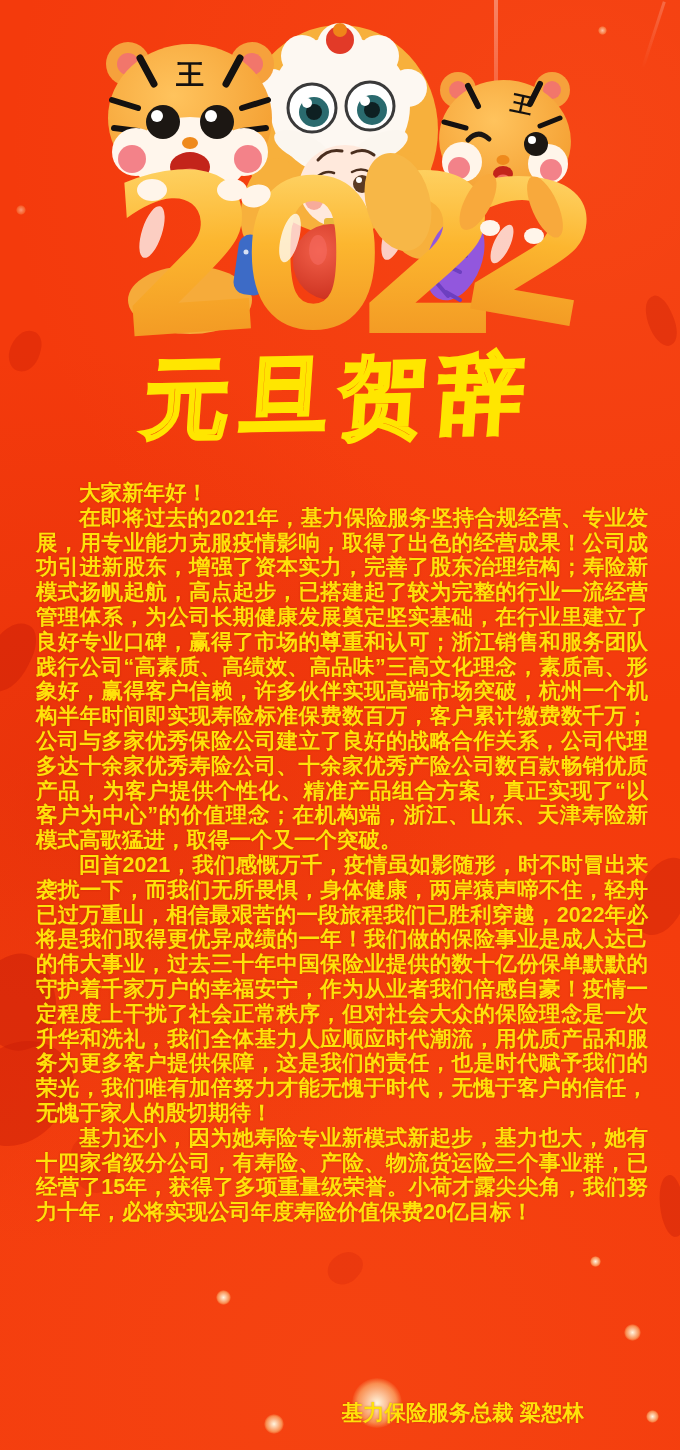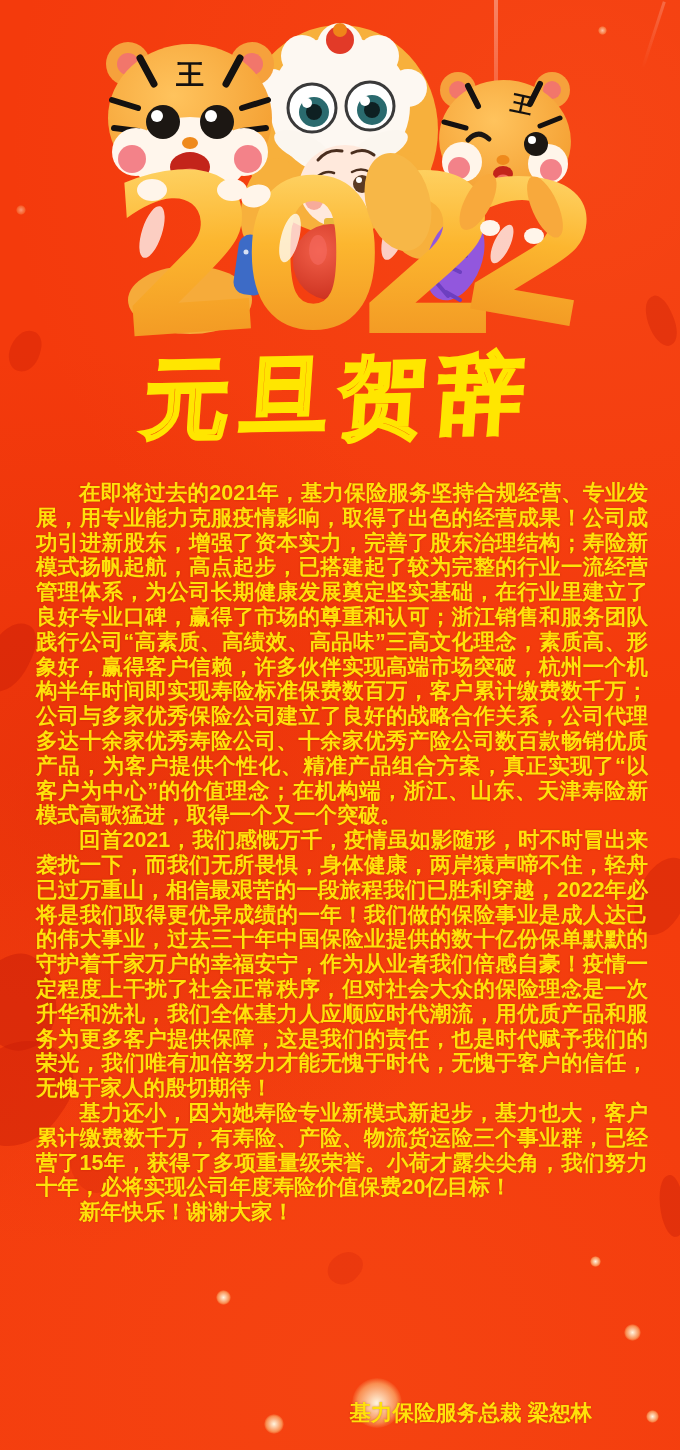--- a/index.html
+++ b/index.html
@@ -36,21 +36,21 @@
   }
   .letter{
     position:absolute;top:481px;left:36px;width:612px;
     color:#ffe10a;font-size:21.5px;line-height:24.8px;font-weight:700;
     text-align:justify;text-justify:inter-ideograph;
     text-shadow:0 0 2px rgba(150,25,0,.45);
   }
   .letter p{margin:0;padding:0;}
   .para{text-indent:2em;}
   .signature{
-    position:absolute;top:1398px;left:36px;width:556px;
+    position:absolute;top:1398px;left:28px;width:556px;
     color:#ffe10a;font-size:21.5px;font-weight:700;text-align:right;
     text-shadow:0 0 2px rgba(150,25,0,.45);
   }
 </style>
 </head>
 <body>
 
 <div class="page">
 
   <div class="petal" style="left:-12px;top:620px;width:42px;height:74px;transform:rotate(25deg);"></div>
@@ -208,21 +208,21 @@
       <ellipse cx="478" cy="202" rx="13" ry="31" fill="#f8a93c" transform="rotate(28 478 202)"></ellipse>
       <ellipse cx="545" cy="207" rx="13" ry="33" fill="#f8a93c" transform="rotate(-24 545 207)"></ellipse>
       <ellipse cx="490" cy="228" rx="10" ry="8" fill="#fff5ea"></ellipse>
       <ellipse cx="534" cy="236" rx="10" ry="8" fill="#fff5ea"></ellipse>
     </g>
   </svg>
 
   <h1 class="title">元旦贺辞</h1>
 
   <div class="letter">
+    <p class="para">大家新年好！</p>
     <p class="para">在即将过去的2021年，基力保险服务坚持合规经营、专业发展，用专业能力克服疫情影响，取得了出色的经营成果！公司成功引进新股东，增强了资本实力，完善了股东治理结构；寿险新模式扬帆起航，高点起步，已搭建起了较为完整的行业一流经营管理体系，为公司长期健康发展奠定坚实基础，在行业里建立了良好专业口碑，赢得了市场的尊重和认可；浙江销售和服务团队践行公司“高素质、高绩效、高品味”三高文化理念，素质高、形象好，赢得客户信赖，许多伙伴实现高端市场突破，杭州一个机构半年时间即实现寿险标准保费数百万，客户累计缴费数千万；公司与多家优秀保险公司建立了良好的战略合作关系，公司代理多达十余家优秀寿险公司、十余家优秀产险公司数百款畅销优质产品，为客户提供个性化、精准产品组合方案，真正实现了“以客户为中心”的价值理念；在机构端，浙江、山东、天津寿险新模式高歌猛进，取得一个又一个突破。</p>
     <p class="para">回首2021，我们感慨万千，疫情虽如影随形，时不时冒出来袭扰一下，而我们无所畏惧，身体健康，两岸猿声啼不住，轻舟已过万重山，相信最艰苦的一段旅程我们已胜利穿越，2022年必将是我们取得更优异成绩的一年！我们做的保险事业是成人达己的伟大事业，过去三十年中国保险业提供的数十亿份保单默默的守护着千家万户的幸福安宁，作为从业者我们倍感自豪！疫情一定程度上干扰了社会正常秩序，但对社会大众的保险理念是一次升华和洗礼，我们全体基力人应顺应时代潮流，用优质产品和服务为更多客户提供保障，这是我们的责任，也是时代赋予我们的荣光，我们唯有加倍努力才能无愧于时代，无愧于客户的信任，无愧于家人的殷切期待！</p>
-    <p class="para">基力还小，因为她寿险专业新模式新起步，基力也大，客户累计缴费数千万，有寿险、产险、物流货运险三个事业群，已经营了15年，获得了多项重量级荣誉。小荷才露尖尖角，我们努力十年，必将实现公司年度寿险价值保费20亿目标！</p>
-    <p class="para">新年快乐！谢谢大家！</p>
+    <p class="para">基力还小，因为她寿险专业新模式新起步，基力也大，她有十四家省级分公司，有寿险、产险、物流货运险三个事业群，已经营了15年，获得了多项重量级荣誉。小荷才露尖尖角，我们努力十年，必将实现公司年度寿险价值保费20亿目标！</p>
   </div>
 
   <div class="signature">基力保险服务总裁 梁恕林</div>
 
 </div>
 
 </body></html>

